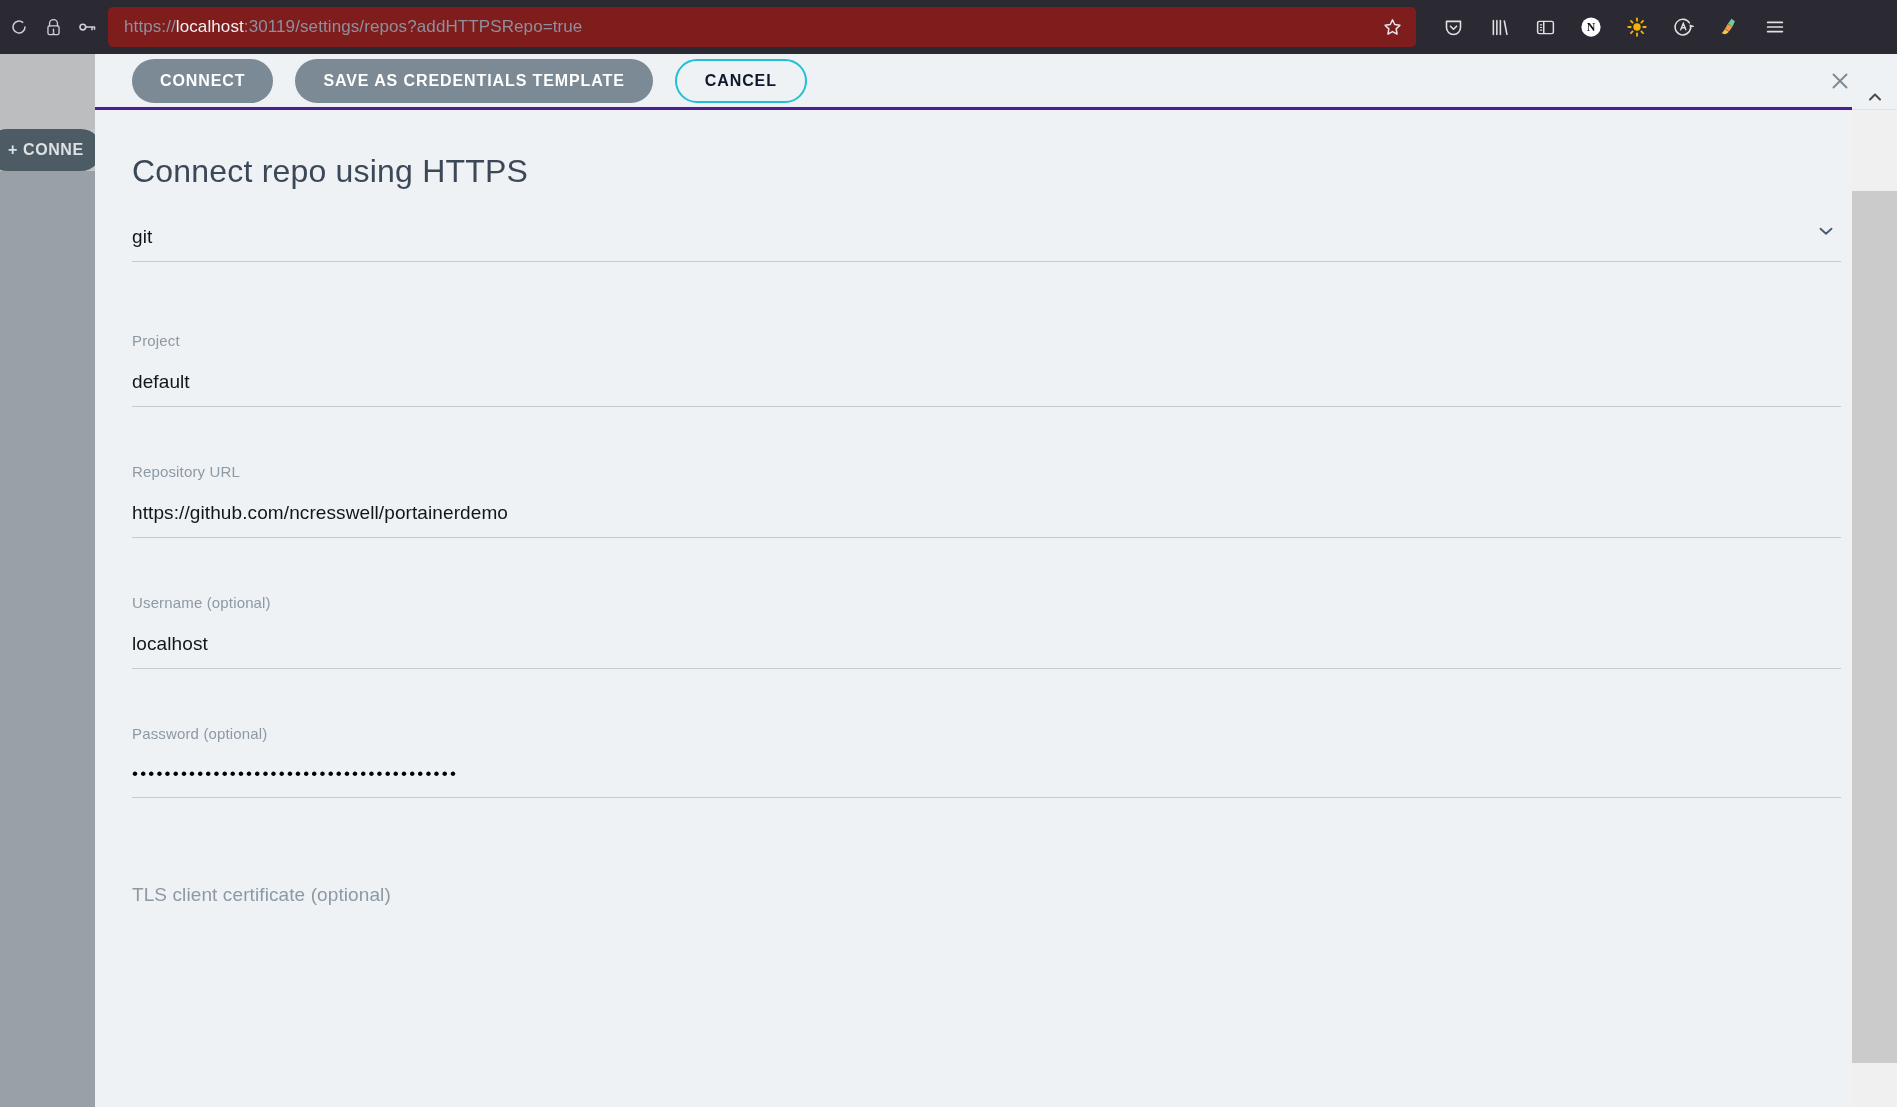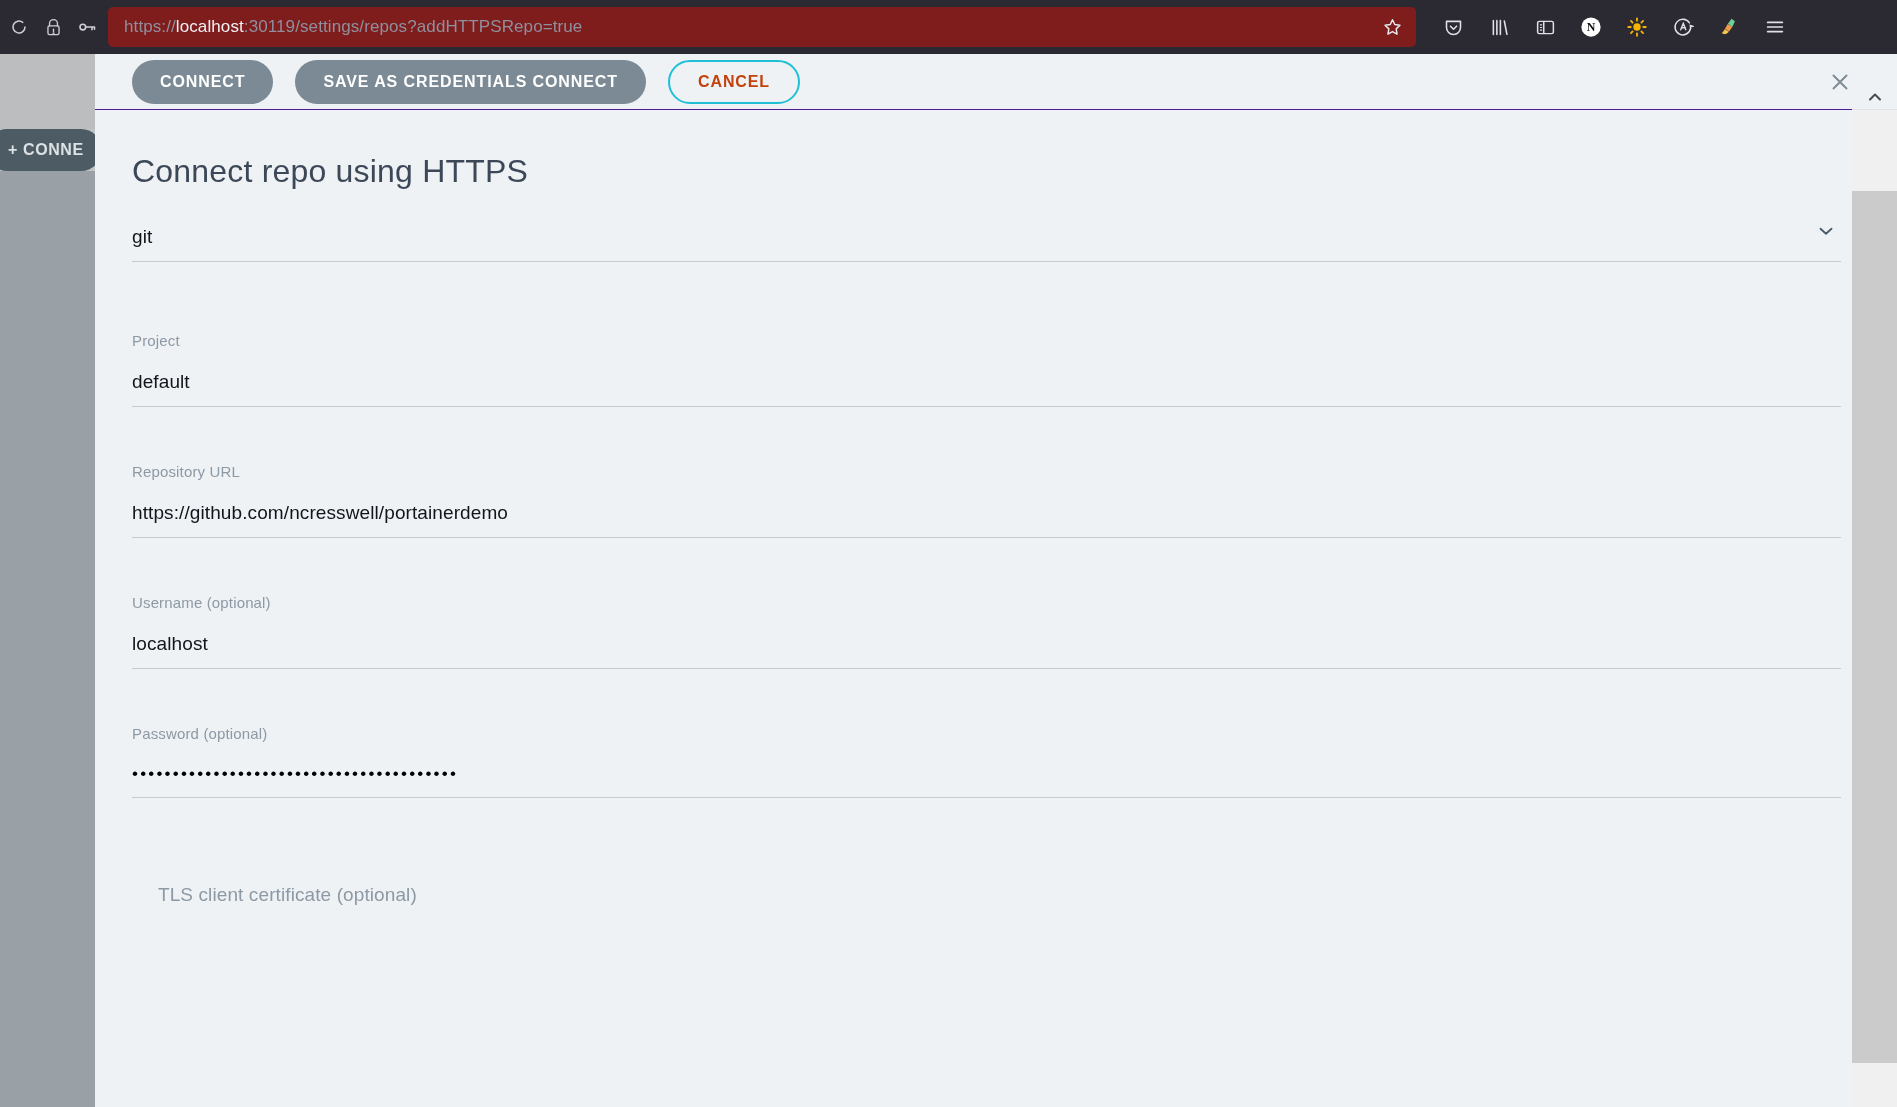--- a/index.html
+++ b/index.html
@@ -137,21 +137,21 @@
   }
 
   #modal-header {
     position: relative;
     height: 56px;
     display: flex;
     align-items: center;
     padding-left: 37px;
     gap: 22px;
     background: #eef2f5;
-    border-bottom: 1px solid #4c1d95;
+    border-bottom: 3px solid #4c1d95;
   }
 
   .btn {
     border: none;
     border-radius: 22px;
     height: 44px;
     font-family: "Liberation Sans", sans-serif;
     font-size: 16px;
     font-weight: bold;
     letter-spacing: 0.9px;
@@ -161,21 +161,21 @@
     justify-content: center;
     padding: 0 28px;
     white-space: nowrap;
   }
   .btn-disabled {
     background: #7b8a94;
     color: #ffffff;
   }
   .btn-outline {
     background: transparent;
-    color: #c2410c;
+    color: #0f172a;
     border: 2px solid #1fc0d6;
   }
 
   #close-btn {
     position: absolute;
     right: 40px;
     top: 50%;
     transform: translateY(-50%);
     width: 34px; height: 34px;
     display: flex; align-items: center; justify-content: center;
@@ -244,21 +244,20 @@
   }
 
   .gap-70 { height: 70px; }
   .gap-56 { height: 56px; }
   .gap-90 { height: 86px; }
 
   .plain-label {
     font-size: 19px;
     color: #8d99a4;
     letter-spacing: 0.1px;
-    margin-left: 26px;
   }
 
   
   #scrollbar {
     position: absolute;
     top: 0; right: 0;
     width: 45px;
     height: 1053px;
     background: #f0f0f0;
   }
@@ -374,21 +373,21 @@
     <span>+ CONNE</span>
   </div>
   <div id="behind-body"></div>
   <div id="behind-dim"></div>
 </div>
 
 <div id="modal">
 
   <div id="modal-header">
     <button class="btn btn-disabled">CONNECT</button>
-    <button class="btn btn-disabled">SAVE AS CREDENTIALS CONNECT</button>
+    <button class="btn btn-disabled">SAVE AS CREDENTIALS TEMPLATE</button>
     <button class="btn btn-outline">CANCEL</button>
 
     <div id="close-btn">
       <svg width="24" height="24" viewBox="0 0 24 24" fill="none" stroke="currentColor" stroke-width="1.9" stroke-linecap="round">
         <path d="M5.5 5.5l13 13M18.5 5.5l-13 13"></path>
       </svg>
     </div>
   </div>
 
   <div id="modal-body">

